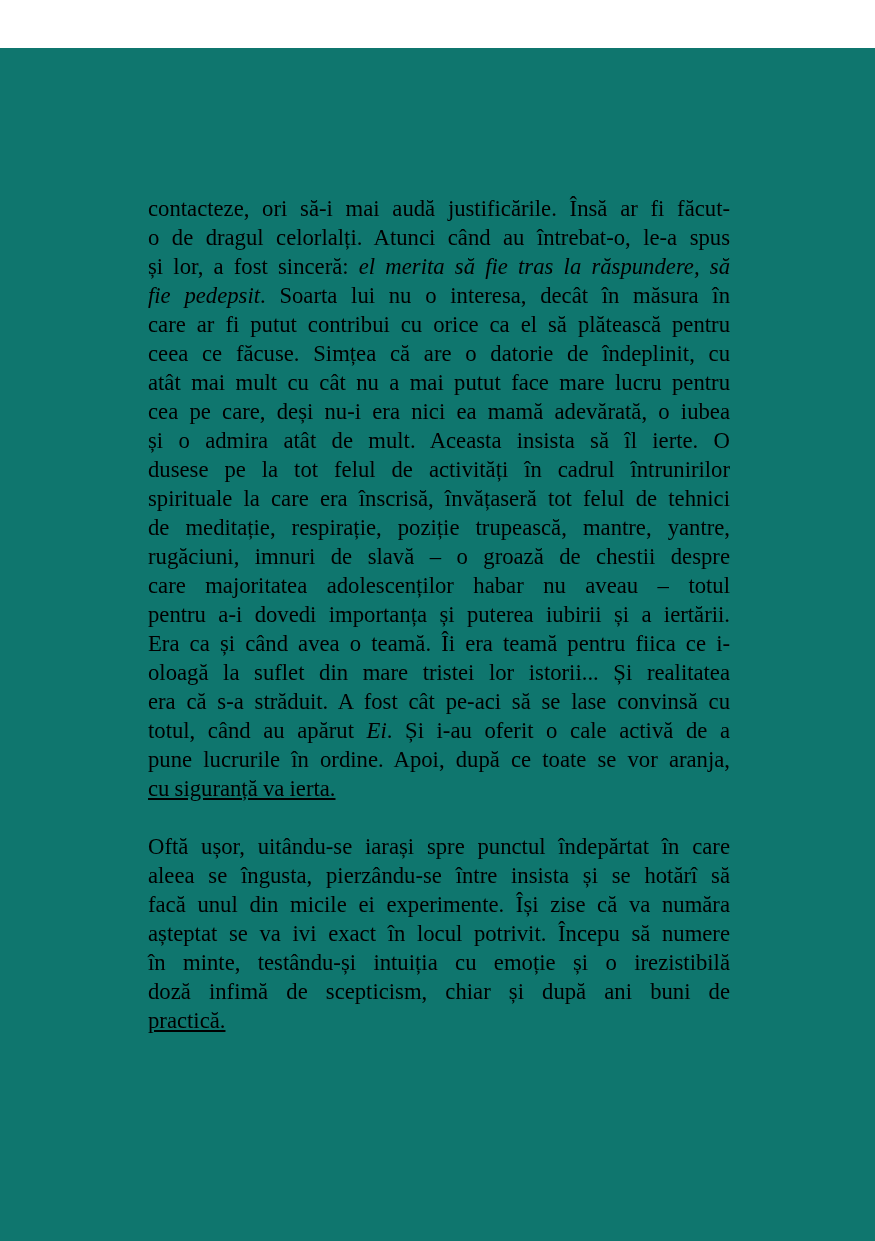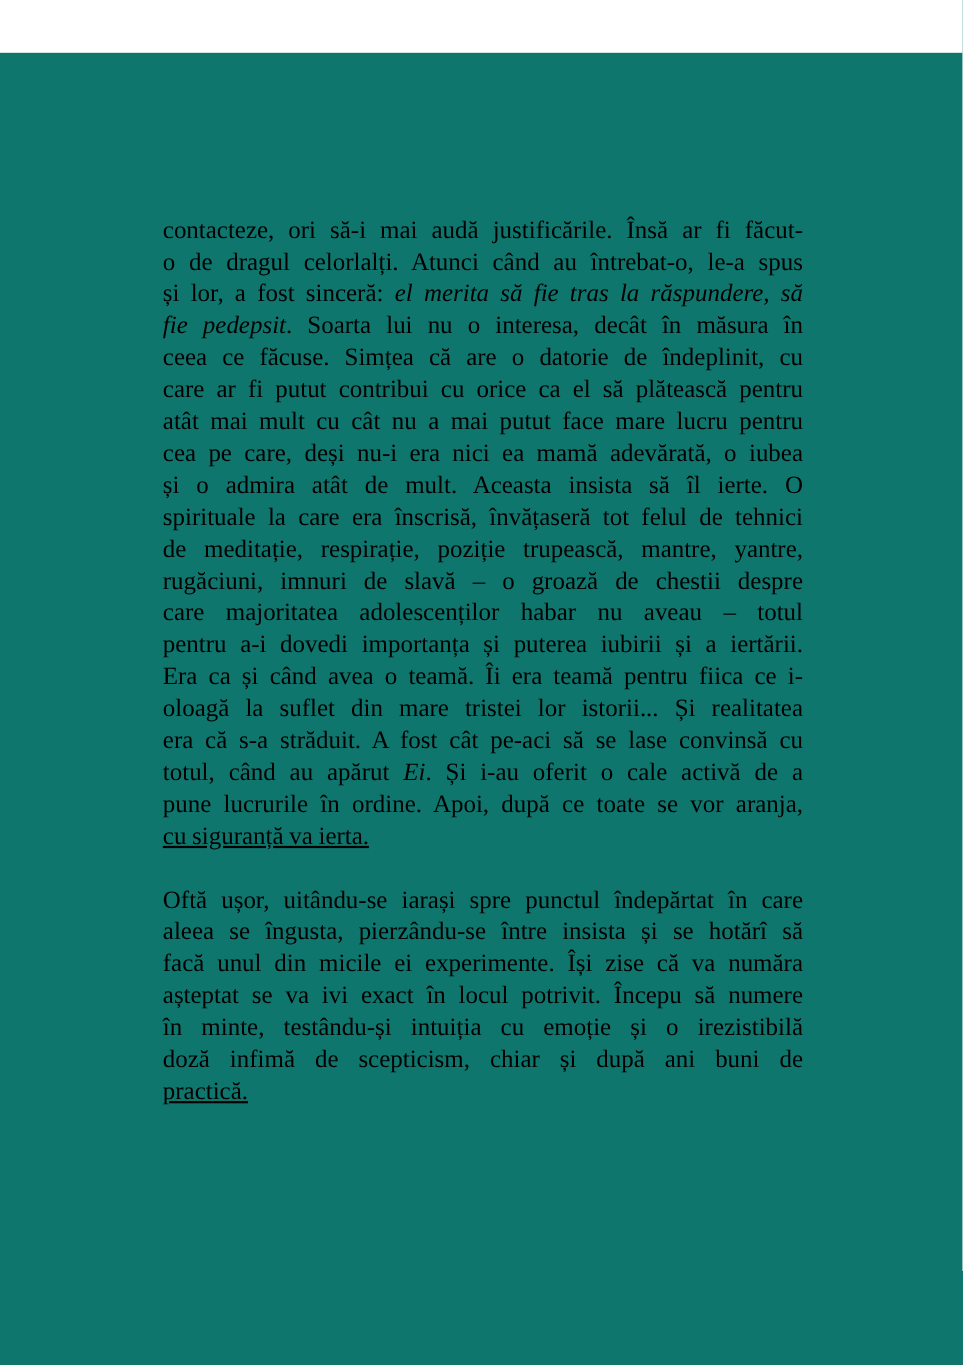--- a/index.html
+++ b/index.html
@@ -44,25 +44,26 @@
 </head>
 <body>
 
 <div class="page">
   <div class="text-block">
       <div class="para">
         <div class="line"><span class="seg">contacteze, ori să-i mai audă justificările. Însă ar fi făcut-</span></div>
         <div class="line"><span class="seg">o de dragul celorlalți. Atunci când au întrebat-o, le-a spus</span></div>
         <div class="line"><span class="seg">și lor, a fost sinceră: </span><span class="seg italic">el merita să fie tras la răspundere, să</span></div>
         <div class="line"><span class="seg italic">fie pedepsit</span><span class="seg">. Soarta lui nu o interesa, decât în măsura în</span></div>
+        <div class="line"><span class="seg">care ar fi putut contribui cu orice ca el să plătească pentru</span></div>
         <div class="line"><span class="seg">ceea ce făcuse. Simțea că are o datorie de îndeplinit, cu</span></div>
-        <div class="line"><span class="seg">care ar fi putut contribui cu orice ca el să plătească pentru</span></div>
         <div class="line"><span class="seg">atât mai mult cu cât nu a mai putut face mare lucru pentru</span></div>
         <div class="line"><span class="seg">cea pe care, deși nu-i era nici ea mamă adevărată, o iubea</span></div>
         <div class="line"><span class="seg">și o admira atât de mult. Aceasta insista să îl ierte. O</span></div>
+        <div class="line"><span class="seg">dusese pe la tot felul de activități în cadrul întrunirilor</span></div>
         <div class="line"><span class="seg">spirituale la care era înscrisă, învățaseră tot felul de tehnici</span></div>
         <div class="line"><span class="seg">de meditație, respirație, poziție trupească, mantre, yantre,</span></div>
         <div class="line"><span class="seg">rugăciuni, imnuri de slavă – o groază de chestii despre</span></div>
         <div class="line"><span class="seg">care majoritatea adolescenților habar nu aveau – totul</span></div>
         <div class="line"><span class="seg">pentru a-i dovedi importanța și puterea iubirii și a iertării.</span></div>
         <div class="line"><span class="seg">Era ca și când avea o teamă. Îi era teamă pentru fiica ce i-</span></div>
         <div class="line"><span class="seg">oloagă la suflet din mare tristei lor istorii... Și realitatea</span></div>
         <div class="line"><span class="seg">era că s-a străduit. A fost cât pe-aci să se lase convinsă cu</span></div>
         <div class="line"><span class="seg">totul, când au apărut </span><span class="seg italic">Ei</span><span class="seg">. Și i-au oferit o cale activă de a</span></div>
         <div class="line"><span class="seg">pune lucrurile în ordine. Apoi, după ce toate se vor aranja,</span></div>

